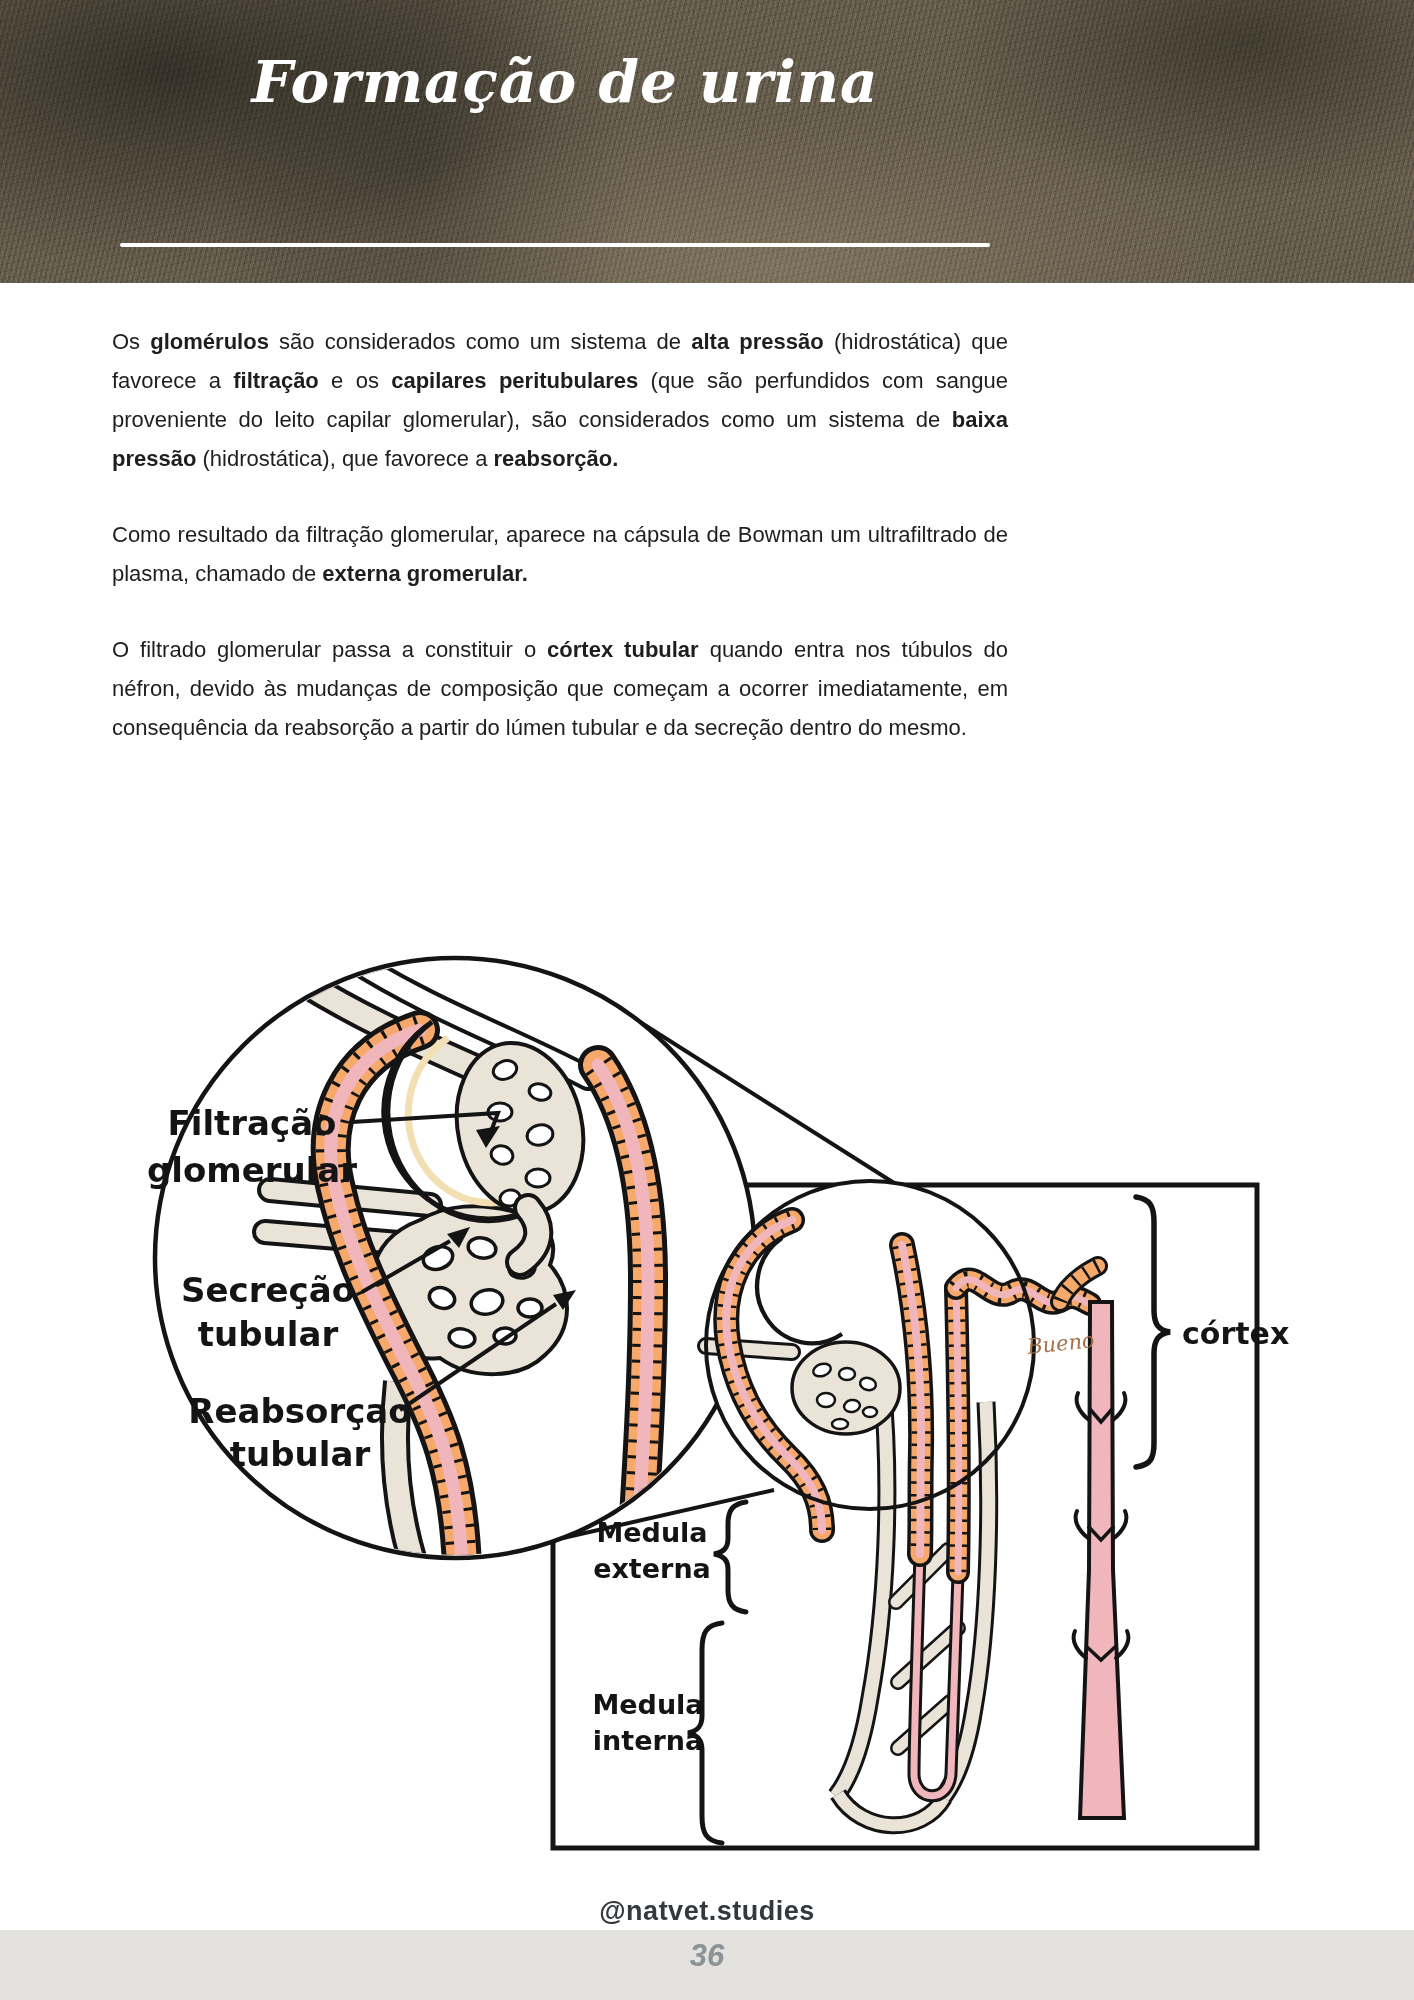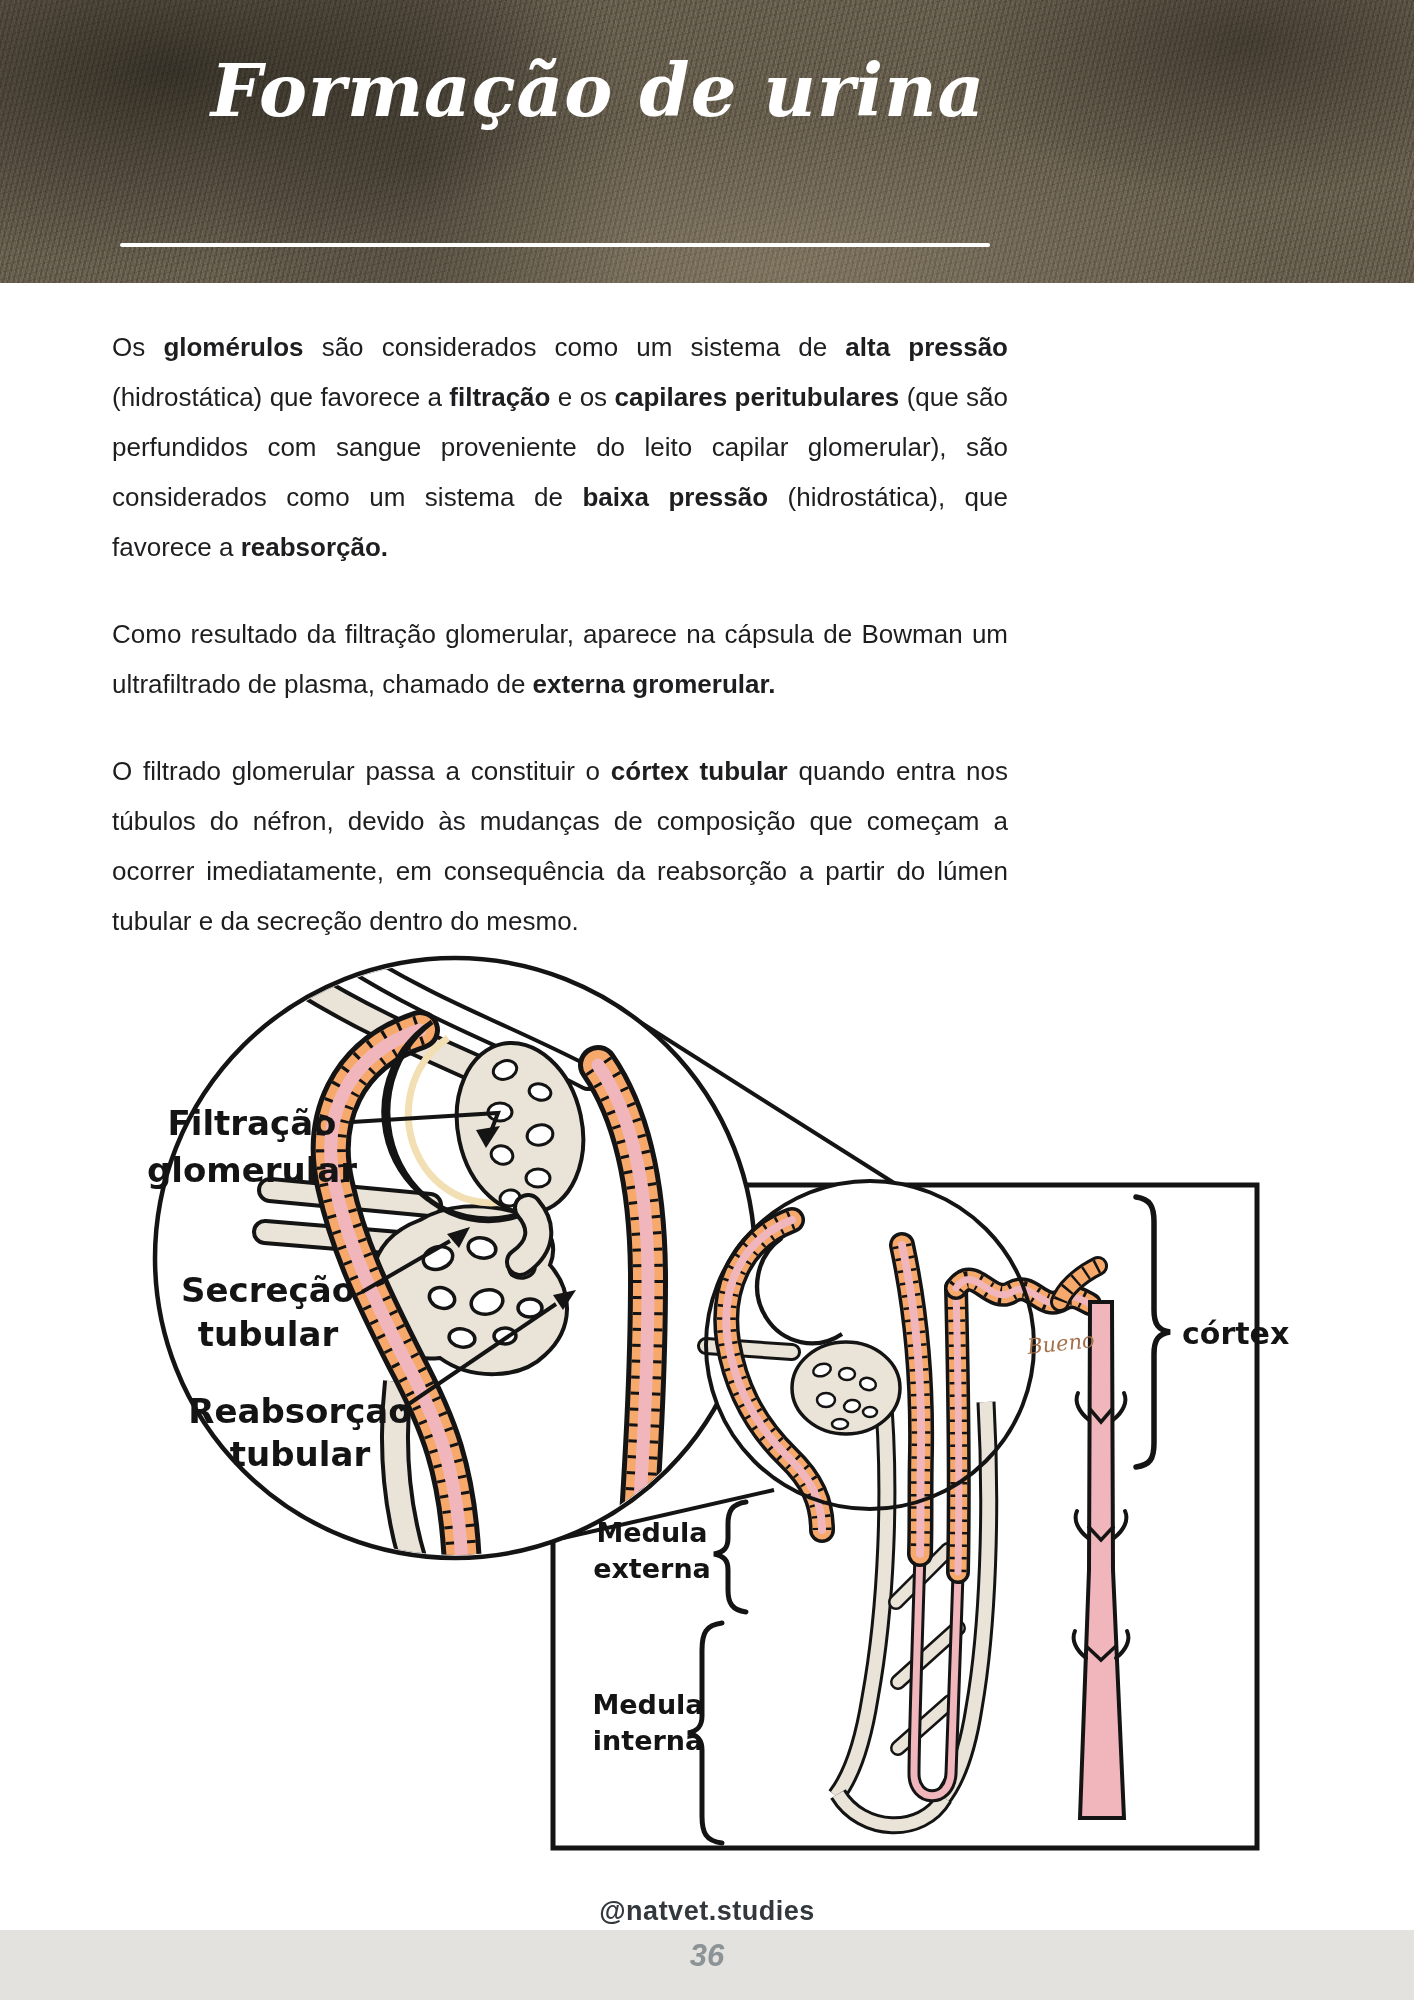--- a/index.html
+++ b/index.html
@@ -22,30 +22,30 @@
       radial-gradient(ellipse 500px 260px at 88% 15%, rgba(25,22,15,.45), transparent 60%),
       radial-gradient(ellipse 760px 240px at 55% 95%, rgba(210,195,160,.22), transparent 65%),
       radial-gradient(ellipse 300px 500px at 30% 60%, rgba(0,0,0,.25), transparent 70%),
       repeating-linear-gradient(104deg, rgba(0,0,0,.16) 0 2px, transparent 2px 5px),
       repeating-linear-gradient(78deg, rgba(255,240,205,.07) 0 1px, transparent 1px 4px),
       repeating-linear-gradient(168deg, rgba(0,0,0,.10) 0 1px, transparent 1px 7px);
   }
   .header-title{
     position:absolute; left:0; top:48px; width:1130px; text-align:center;
     font-family:"DejaVu Serif",serif; font-style:italic; font-weight:700;
-    font-size:72px; color:#ffffff; letter-spacing:1px; white-space:nowrap;margin-left:33px;
+    font-size:58px; color:#ffffff; letter-spacing:1px; white-space:nowrap;
   }
   .header-rule{
     position:absolute; left:120px; top:243px; width:870px; height:4px;
     background:#ffffff; border-radius:2px;
   }
   
   .text-block{
     position:absolute; left:112px; top:322px; width:896px;
-    font-size:26px; line-height:50px; color:var(--bodytext);
+    font-size:22px; line-height:39px; color:var(--bodytext);
     text-align:justify;
   }
   .text-block p{margin:0 0 37px 0;}
   .text-block b{font-weight:700;}
   
   .diagram{position:absolute; left:0; top:950px;}
   .ln{stroke:var(--ink); fill:none;}
   .tube{fill:none;}
   .s-bk{stroke:var(--ink);}
   .s-or{stroke:var(--orange);}

